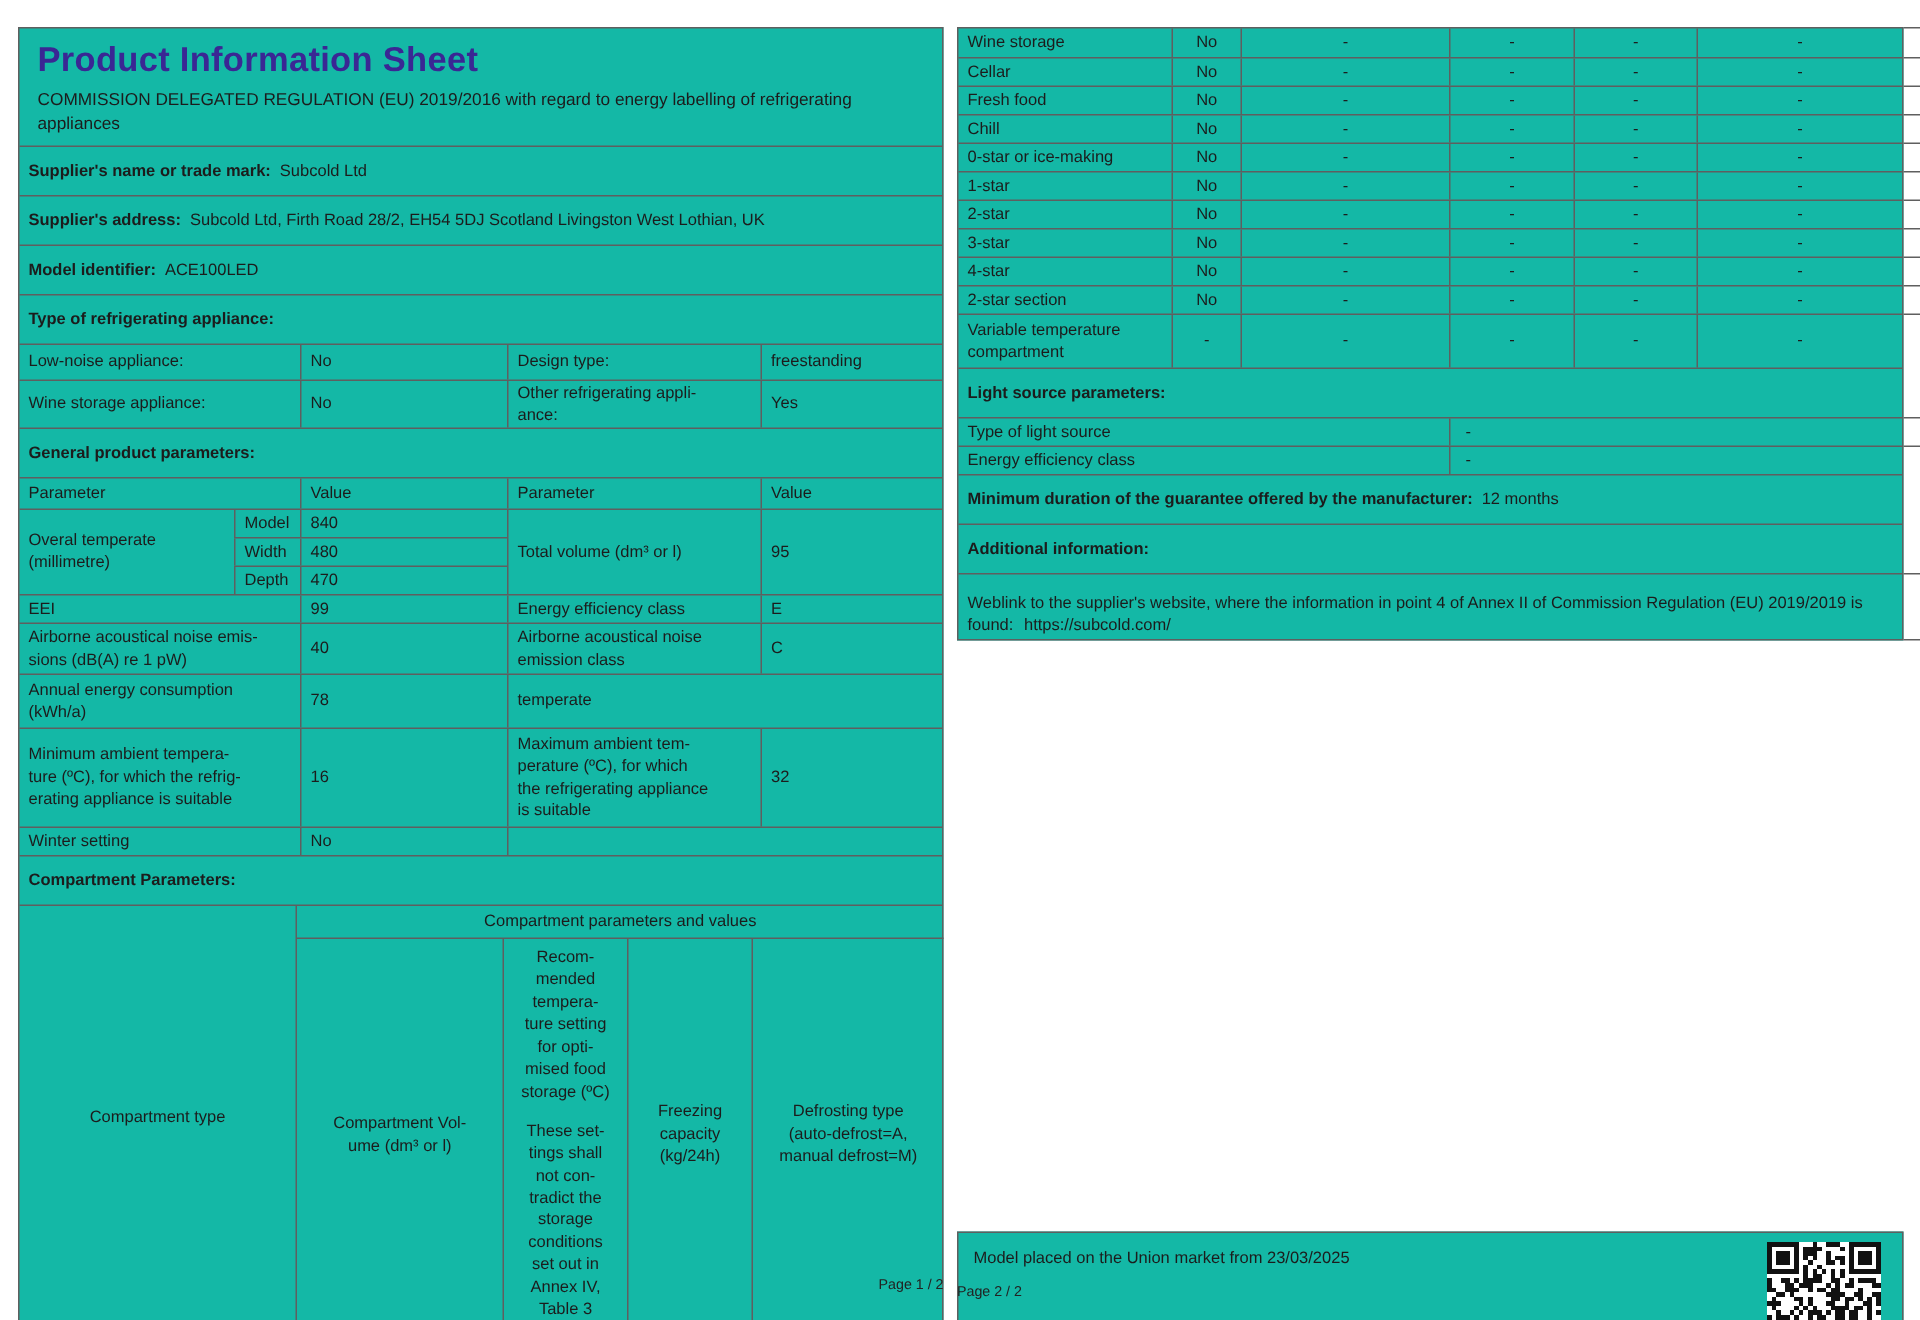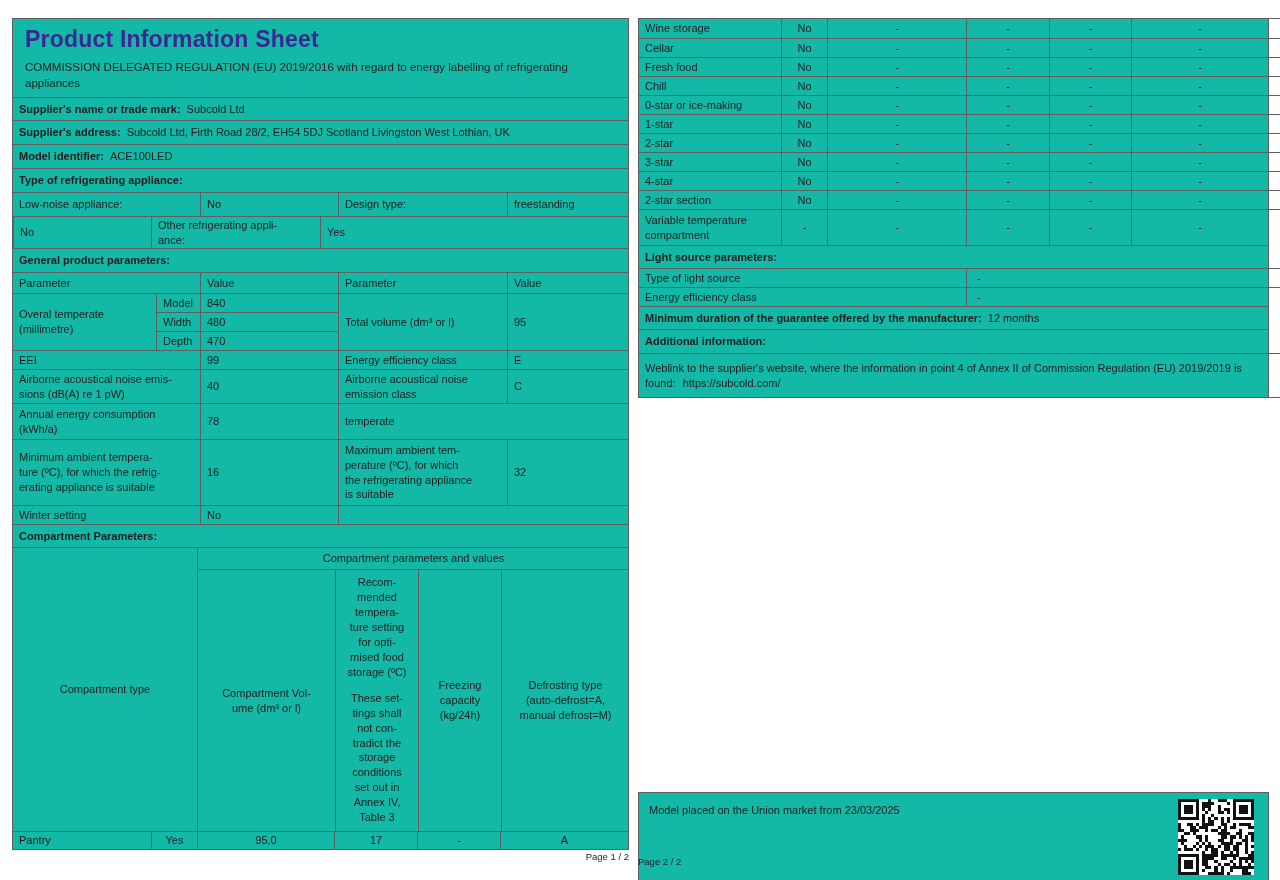--- a/index.html
+++ b/index.html
@@ -18,21 +18,21 @@
   #box1{left:638px;top:18px;width:631px}
   #box2{left:638px;top:412px;width:631px;height:301px}
 
   .row{display:flex;align-items:stretch;border-top:1px solid var(--border)}
   .row:first-child{border-top:none}
   .cell{display:flex;align-items:center;padding:1px 6px;flex-shrink:0;overflow:hidden}
   .bl{border-left:1px solid var(--border)}
   .c{justify-content:center;text-align:center}
   .pl{white-space:pre-line}
   .grow{flex:1 1 auto}
-  .hrow{display:flex;align-items:flex-start;padding:4px 6px;border-top:1px solid var(--border);font-weight:bold}
+  .hrow{display:flex;align-items:center;padding:16px 6px;border-top:1px solid var(--border);font-weight:bold}
   .val{margin-left:6px;font-weight:normal}
 
   
   .w187{width:187px}.w138{width:138px}.w169{width:169px}.w121{width:121px}
   .w143{width:143px}.w44{width:44px}
   .w184{width:184px}.w137{width:137px}.w83{width:83px}.w128{width:128px}.wy46{width:46px}.wp138{width:138px}
   
   .w142{width:142px}.w46{width:46px}.w139{width:139px}.w82{width:82px}.w327{width:327px}
 
   .h19{height:19px}.h18{height:18px}.h21{height:21px}.h23{height:23px}.h24{height:24px}
@@ -102,20 +102,23 @@
         </div>
       <div class="cell w169 bl">
           <span>Design type:</span>
         </div>
       <div class="cell w121 bl">
           <span>freestanding</span>
         </div>
     </div>
 
     <div class="row h32">
+      <div class="cell w187">
+          <span>Wine storage appliance:</span>
+        </div>
       <div class="cell w138 bl">
           <span>No</span>
         </div>
       <div class="cell w169 bl">
           <span class="pl">Other refrigerating appli-
 ance:</span>
         </div>
       <div class="cell w121 bl">
           <span>Yes</span>
         </div>
@@ -577,21 +580,21 @@
     <div class="hrow h23">
       <span>Minimum duration of the guarantee offered by the manufacturer:</span>
       <span class="val">12 months</span>
     </div>
 
     <div class="hrow h24">
       <span>Additional information:</span>
     </div>
 
     <div class="row h44">
-      <div class="cell grow" style="align-items:center">
+      <div class="cell grow" style="align-items:flex-end">
         <p style="max-width:612px">
           <span>Weblink to the supplier's website, where the information in point 4 of Annex II of Commission Regulation (EU) 2019/2019 is found:</span>
           <span class="plain-url" style="margin-left:4px">https://subcold.com/</span>
         </p>
       </div>
     </div>
   </div>
 
   <div class="page" id="box2">
 

